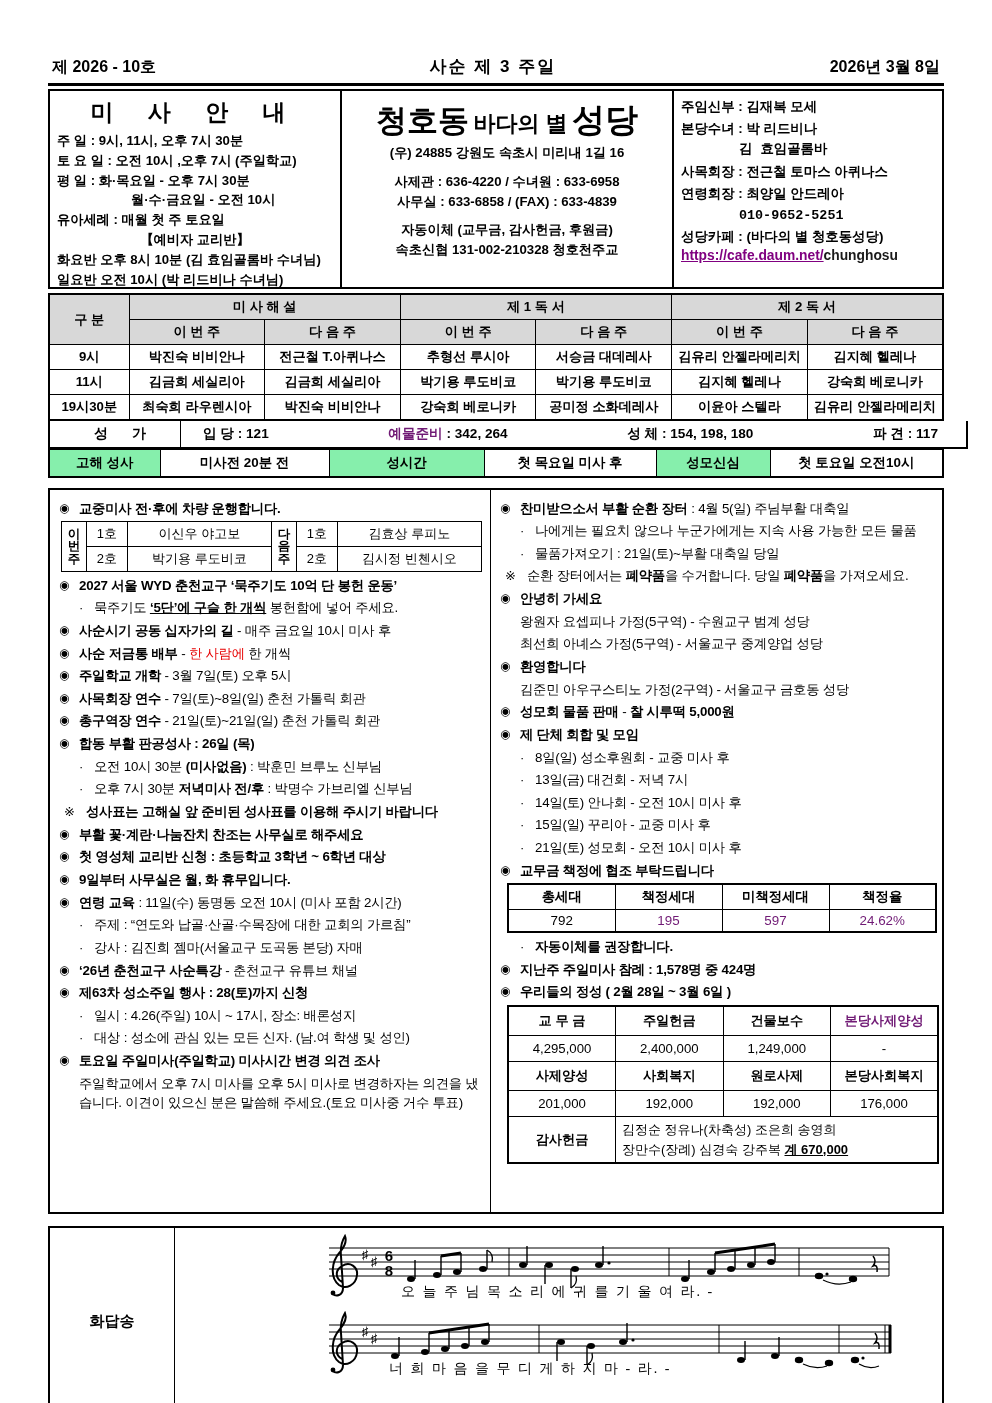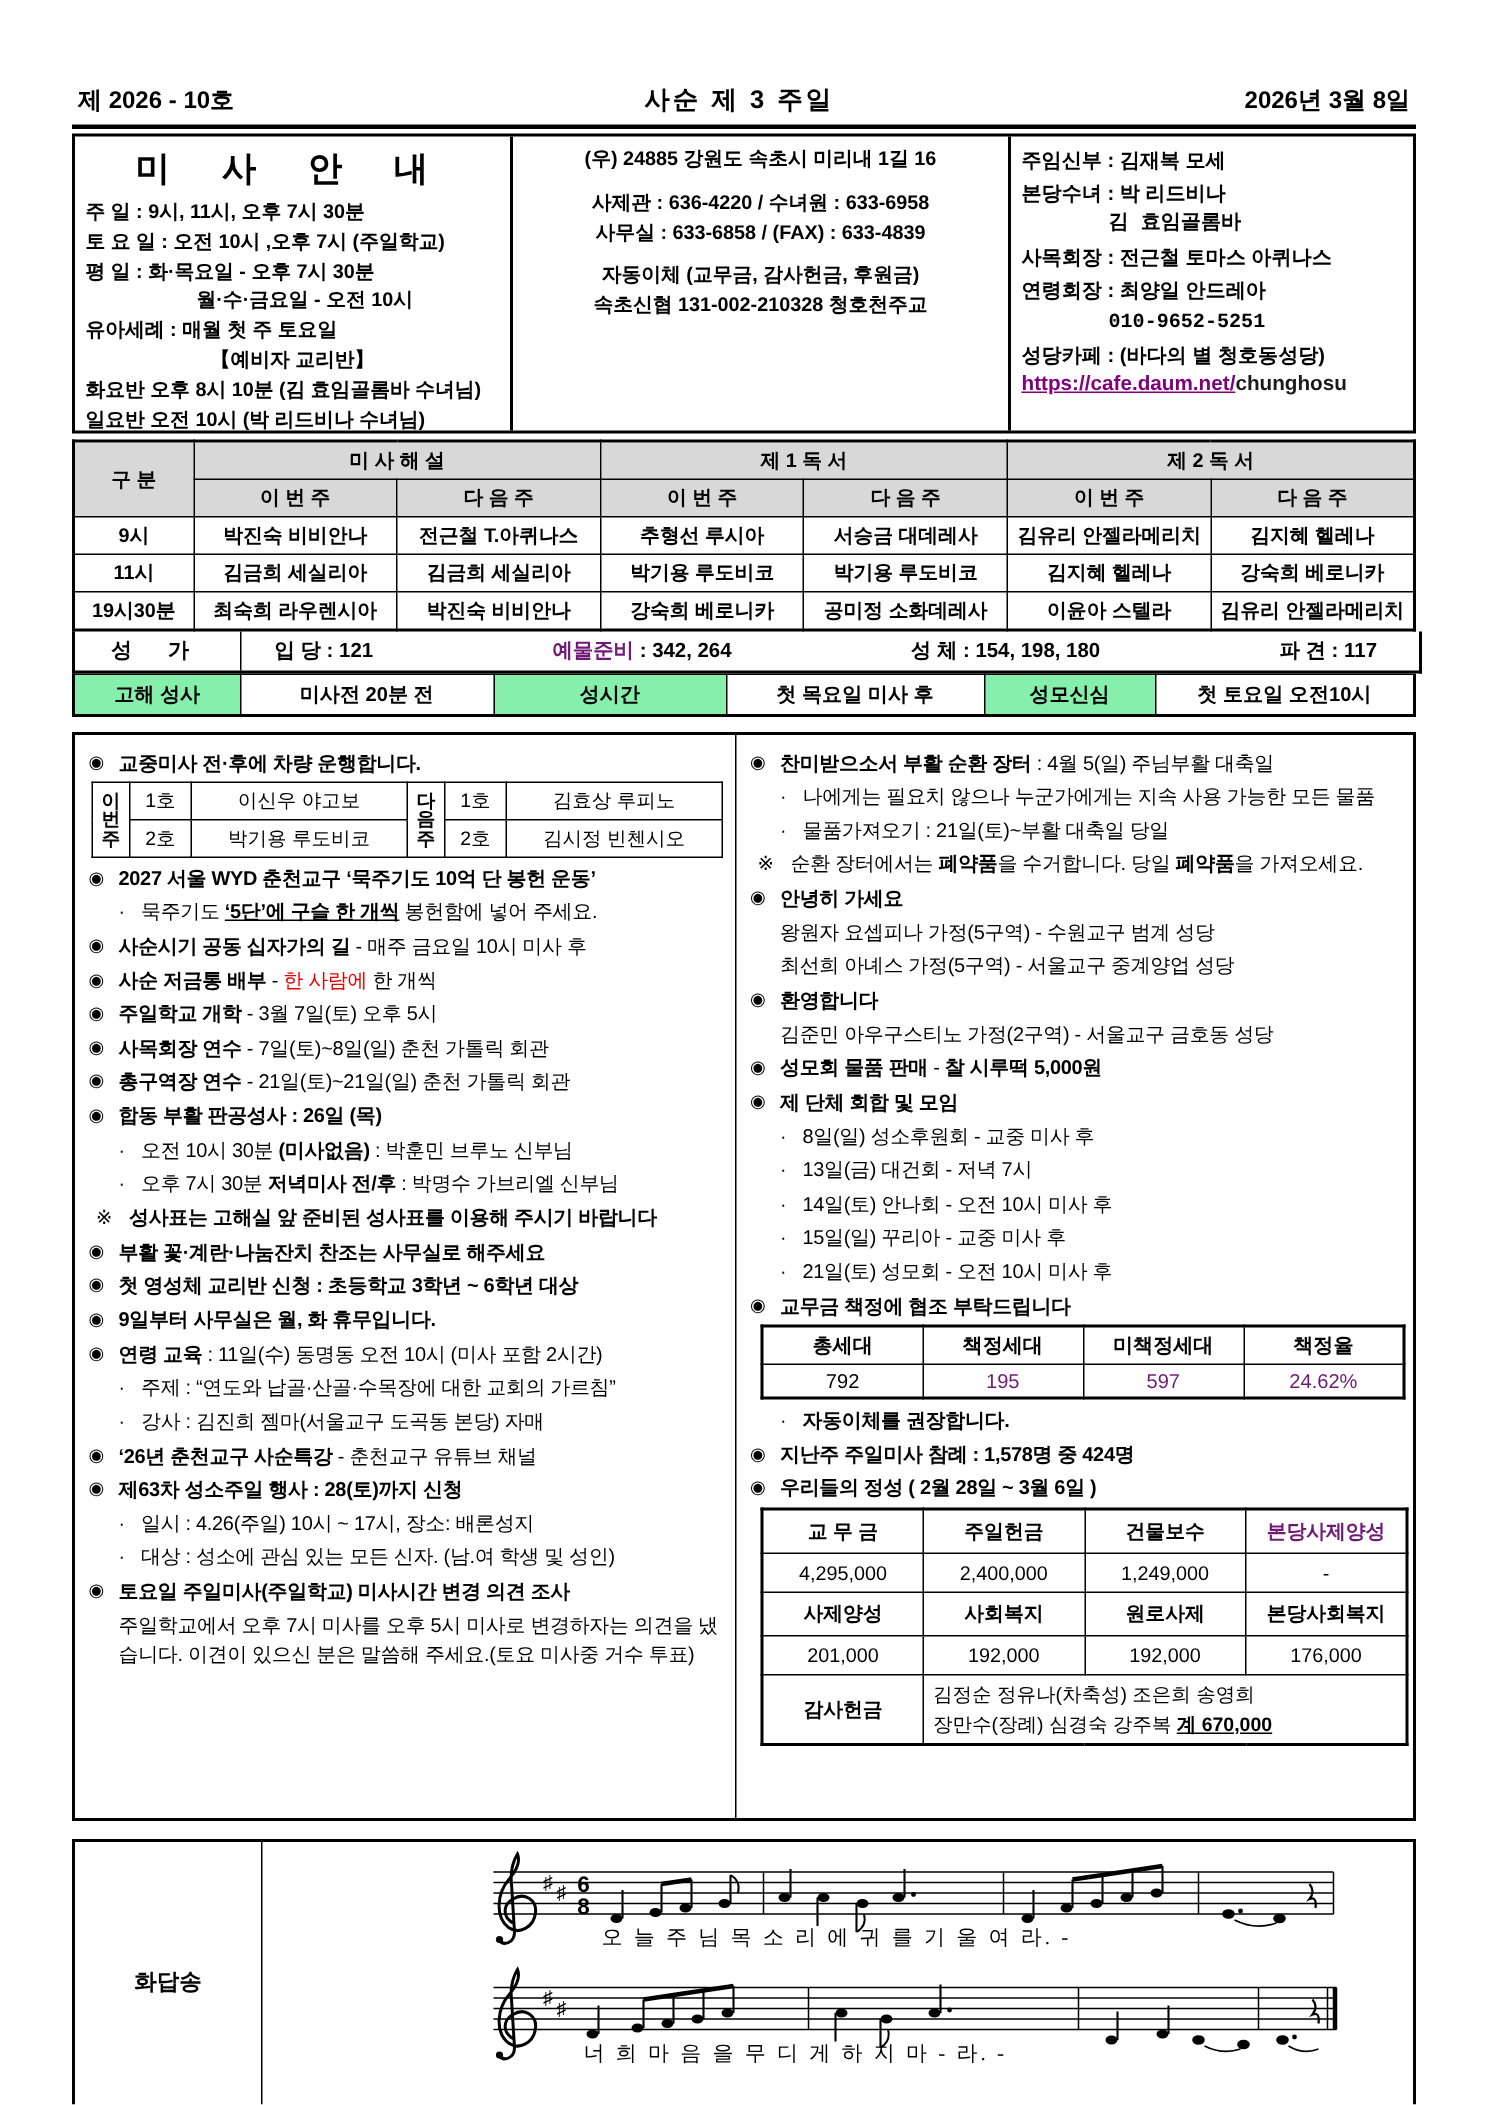--- a/index.html
+++ b/index.html
@@ -26,21 +26,21 @@
   .staff-line.ind{padding-left:58px;font-family:Liberation Mono, monospace;}
   .cafe-link{font-size:13.8px;font-weight:bold;white-space:nowrap;}
   .cafe-link .lk{color:#800080;text-decoration:underline;}
   .cafe-link .lk2{color:#1a1a1a;}
   
   table{border-collapse:collapse;}
   .sched{width:100%;border:2.5px solid #000;margin-top:4px;table-layout:fixed;}
   .sched th,.sched td{border:1px solid #000;text-align:center;font-size:13.2px;font-weight:bold;
                       padding:3px 1px;white-space:nowrap;overflow:hidden;}
   .sched th{background:#d8d8d8;}
-  .hymnrow{width:100%;border:2.5px solid #000;border-top:none;display:flex;}
+  .hymnrow{width:100%;border:2.5px solid #000;border-top:none;display:flex;padding-left:20px;}
   .hymn-label{width:111px;border-right:1px solid #000;text-align:center;font-weight:bold;
               font-size:14px;letter-spacing:10px;padding:4px 0;box-sizing:border-box;}
   .hymn-body{flex:1;display:flex;justify-content:space-between;align-items:center;
              padding:0 28px 0 22px;font-size:13.6px;font-weight:bold;white-space:nowrap;}
   .red{color:#701a75;}
   .conf{width:100%;border:2.5px solid #000;border-top:none;table-layout:fixed;}
   .conf td{border:1px solid #000;text-align:center;font-size:13.4px;font-weight:bold;
            padding:4px 0;white-space:nowrap;}
   .gray{background:#86efac;}
   
@@ -99,20 +99,25 @@
       <div class="mi-line">주      일 : 9시, 11시, 오후 7시 30분</div>
       <div class="mi-line">토 요 일 : 오전 10시 ,오후 7시 (주일학교)</div>
       <div class="mi-line">평      일 : 화·목요일 - 오후 7시 30분</div>
       <div class="mi-line" style="padding-left:74px;">월·수·금요일 - 오전 10시</div>
       <div class="mi-line">유아세례 : 매월 첫 주 토요일</div>
       <div class="mi-line mi-center">【예비자 교리반】</div>
       <div class="mi-line">화요반 오후 8시 10분 (김 효임골롬바 수녀님)</div>
       <div class="mi-line">일요반 오전 10시 (박 리드비나 수녀님)</div>
     </div>
     <div class="info-cell">
+      <div class="church-name">
+        <span class="cn-big">청호동</span>
+        <span class="cn-mid">바다의 별</span>
+        <span class="cn-big2">성당</span>
+      </div>
       <div class="church-line">(우) 24885 강원도 속초시 미리내 1길 16</div>
       <div class="church-line sp">사제관 : 636-4220 / 수녀원 : 633-6958</div>
       <div class="church-line">사무실 : 633-6858 / (FAX) : 633-4839</div>
       <div class="church-line sp">자동이체 (교무금, 감사헌금, 후원금)</div>
       <div class="church-line">속초신협 131-002-210328 청호천주교</div>
     </div>
     <div class="info-cell">
       <div class="staff-line">주임신부 : 김재복 모세</div>
       <div class="staff-line">본당수녀 : 박 리드비나</div>
       <div class="staff-line ind">김 효임골롬바</div>

